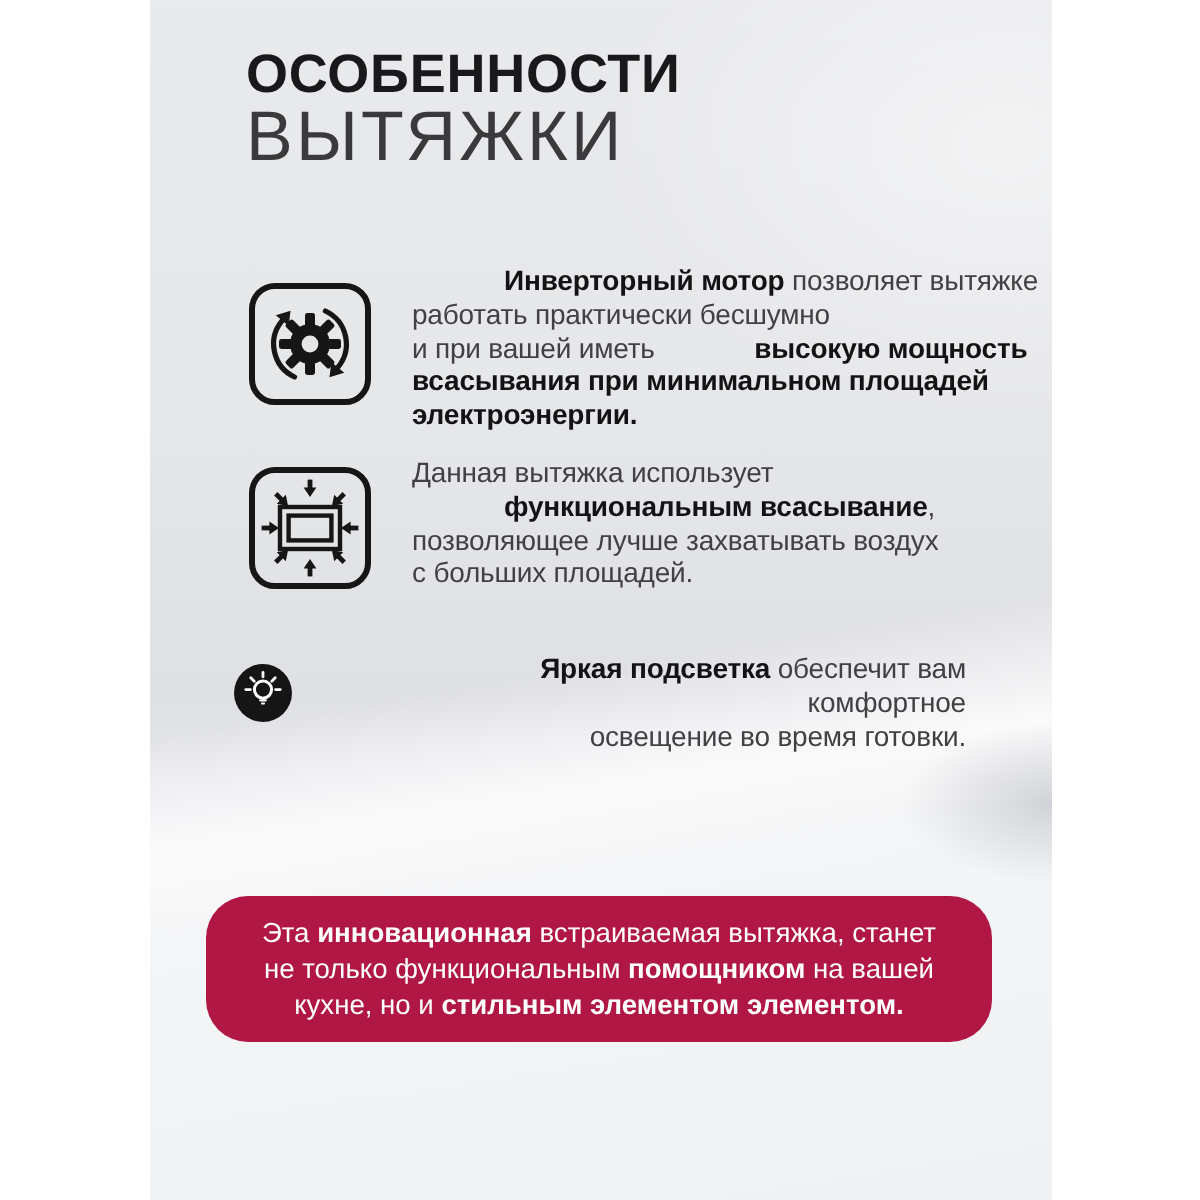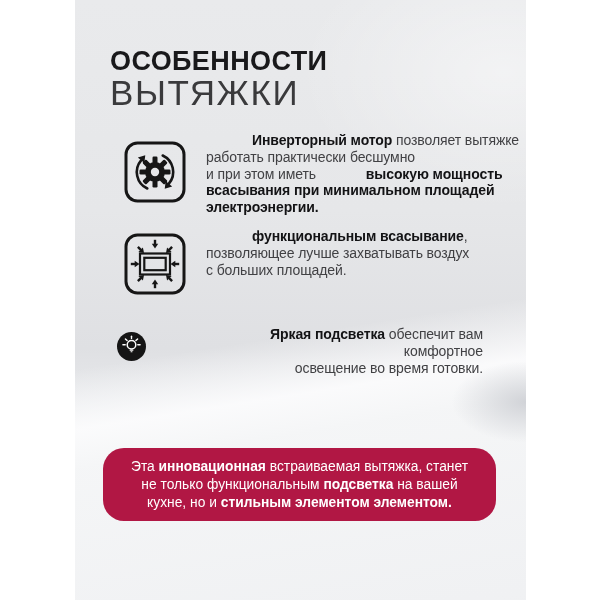--- a/index.html
+++ b/index.html
@@ -10,21 +10,21 @@
     font-family:"Liberation Sans", sans-serif;
   }
   .photo {
     position:absolute; left:75px; top:0; width:451px; height:600px;
     background:
       radial-gradient(22% 9% at 100% 67%, rgba(203,205,210,0.85), rgba(203,205,210,0) 75%),
       linear-gradient(171deg, rgba(255,255,255,0) 55%, rgba(252,252,253,0.92) 64%, rgba(245,246,247,0.95) 70%, rgba(240,241,243,0.95) 100%),
       radial-gradient(70% 35% at 95% 12%, rgba(255,255,255,0.45), rgba(255,255,255,0) 65%),
       linear-gradient(180deg, #e9eaec 0%, #e6e7e9 35%, #dfe0e3 58%, #eceef0 72%, #ebedef 100%);
   }
-  .title { position:absolute; left:110px; top:22px;margin-top:24px; }
+  .title { position:absolute; left:123px; top:22px; }
   .title .l1 { font-size:27px; font-weight:700; letter-spacing:.4px; line-height:31px; color:#19191b; }
   .title .l2 { font-size:35px; font-weight:400; letter-spacing:1.6px; line-height:31px; color:#3a3a3c; }
 
   .icon-box { position:absolute; }
   #icon1 { left:124px; top:141px; width:62px; height:62px; }
   #icon2 { left:124px; top:233px; width:62px; height:62px; }
   #icon3 { left:117px; top:332px; width:29px; height:29px; }
 
   .ftext {
     position:absolute; white-space:pre-line;
@@ -73,21 +73,21 @@
       </g>
       <circle cx="31" cy="31" r="4.2" fill="#e5e6e8"></circle>
       <path d="M 23.3 47.5 A 18.2 18.2 0 0 1 17.1 19.3" fill="none" stroke="#161616" stroke-width="2.6" stroke-linecap="round"></path>
       <polygon points="0,-4.2 6.5,0 0,4.2" fill="#161616" transform="translate(17.1 19.3) rotate(310)"></polygon>
       <path d="M 38.7 14.5 A 18.2 18.2 0 0 1 44.9 42.7" fill="none" stroke="#161616" stroke-width="2.6" stroke-linecap="round"></path>
       <polygon points="0,-4.2 6.5,0 0,4.2" fill="#161616" transform="translate(44.9 42.7) rotate(130)"></polygon>
     </svg>
   </div>
   <p class="ftext" id="text1"><b>Инверторный мотор </b><span>позволяет вытяжке
 работать практически бесшумно
-и при этом иметь </span><b>высокую мощность
+и при вашей иметь </span><b>высокую мощность
 всасывания при минимальном площадей
 электроэнергии.</b></p>
 
   <div class="icon-box" id="icon2">
     <svg viewBox="0 0 62 62" width="62" height="62">
       <rect x="2" y="2" width="58" height="58" rx="11.5" fill="none" stroke="#161616" stroke-width="3"></rect>
       <rect x="16" y="20.5" width="30" height="21" fill="none" stroke="#161616" stroke-width="2.2"></rect>
       <rect x="20.3" y="24.8" width="21.4" height="12.4" fill="none" stroke="#161616" stroke-width="2.2"></rect>
       <g id="arr">
         <line x1="31" y1="6.8" x2="31" y2="11.3" stroke="#161616" stroke-width="2.4"></line>
@@ -95,21 +95,22 @@
       </g>
       <use href="#arr" transform="rotate(45 31 31)"></use>
       <use href="#arr" transform="rotate(90 31 31)"></use>
       <use href="#arr" transform="rotate(135 31 31)"></use>
       <use href="#arr" transform="rotate(180 31 31)"></use>
       <use href="#arr" transform="rotate(225 31 31)"></use>
       <use href="#arr" transform="rotate(270 31 31)"></use>
       <use href="#arr" transform="rotate(315 31 31)"></use>
     </svg>
   </div>
-  <p class="ftext" id="text2"><b>функциональным всасывание</b><span>,
+  <p class="ftext" id="text2"><span>Данная вытяжка использует
+</span><b>функциональным всасывание</b><span>,
 позволяющее лучше захватывать воздух
 с больших площадей.</span></p>
 
   <div class="icon-box" id="icon3">
     <svg viewBox="0 0 29 29" width="29" height="29">
       <circle cx="14.5" cy="14.5" r="14.5" fill="#151515"></circle>
       <circle cx="14.5" cy="12.8" r="4.3" fill="none" stroke="#ffffff" stroke-width="1.5"></circle>
       <rect x="12.6" y="17.6" width="3.8" height="1.2" rx="0.5" fill="#ffffff"></rect>
       <rect x="13.5" y="19.3" width="2" height="1" rx="0.4" fill="#ffffff"></rect>
       <g stroke="#ffffff" stroke-width="1.4" stroke-linecap="round">
@@ -119,16 +120,16 @@
         <line x1="8.4" y1="6.9" x2="10.1" y2="8.6"></line>
         <line x1="20.6" y1="6.9" x2="18.9" y2="8.6"></line>
       </g>
     </svg>
   </div>
   <p class="ftext" id="text3"><b>Яркая подсветка </b><span>обеспечит вам комфортное
 освещение во время готовки.</span></p>
 
   <div class="callout" style="background: rgb(177, 23, 68);">
     <p><span>Эта </span><b>инновационная</b><span> встраиваемая вытяжка, станет
-не только функциональным </span><b>подсветка</b><span> на вашей
+не только функциональным </span><b>помощником</b><span> на вашей
 кухне, но и </span><b>стильным элементом элементом.</b></p>
   </div>
 </div>
 
 </body></html>

